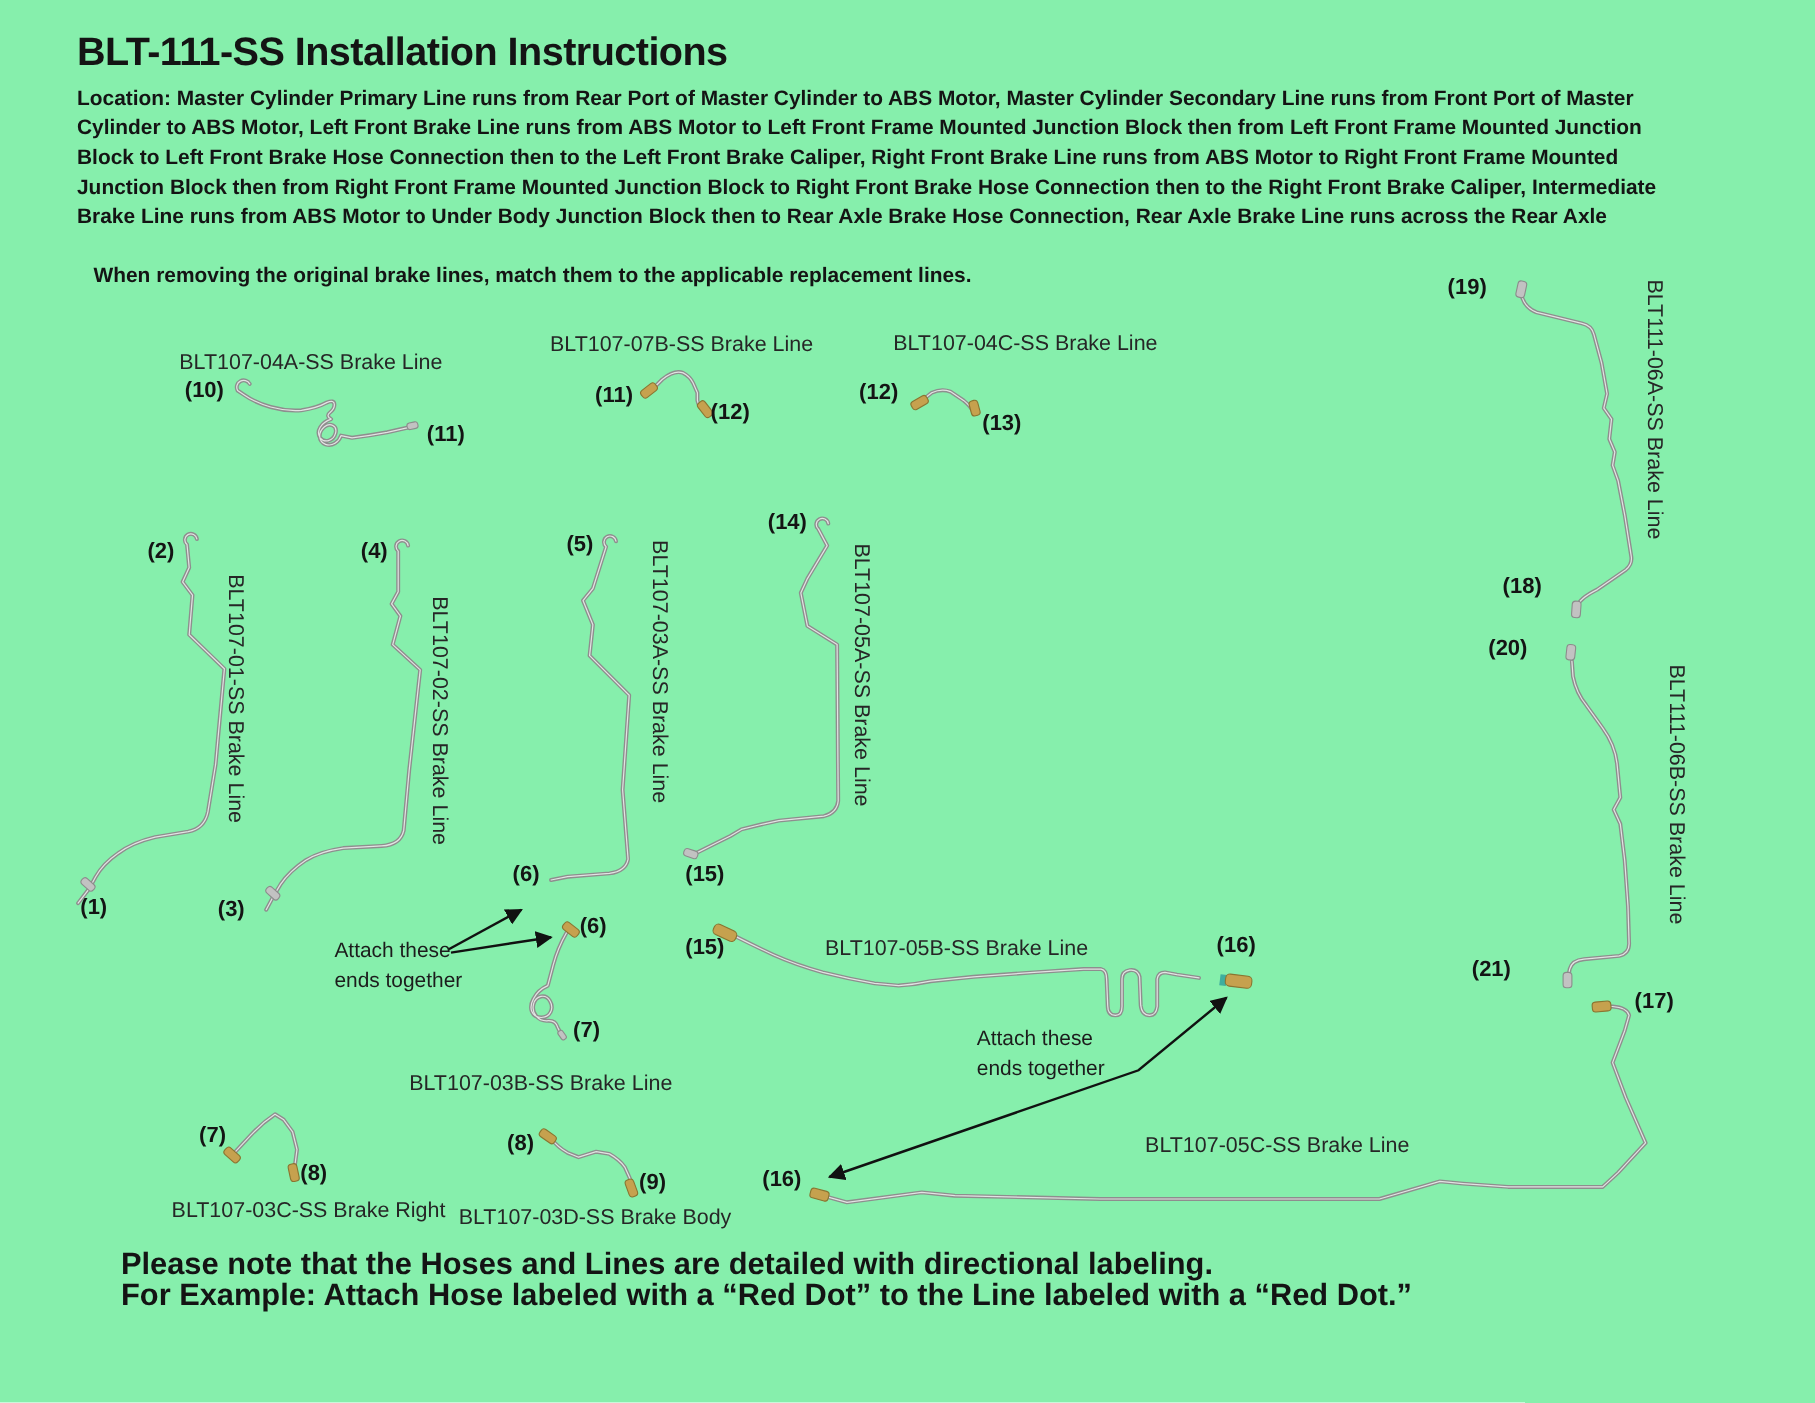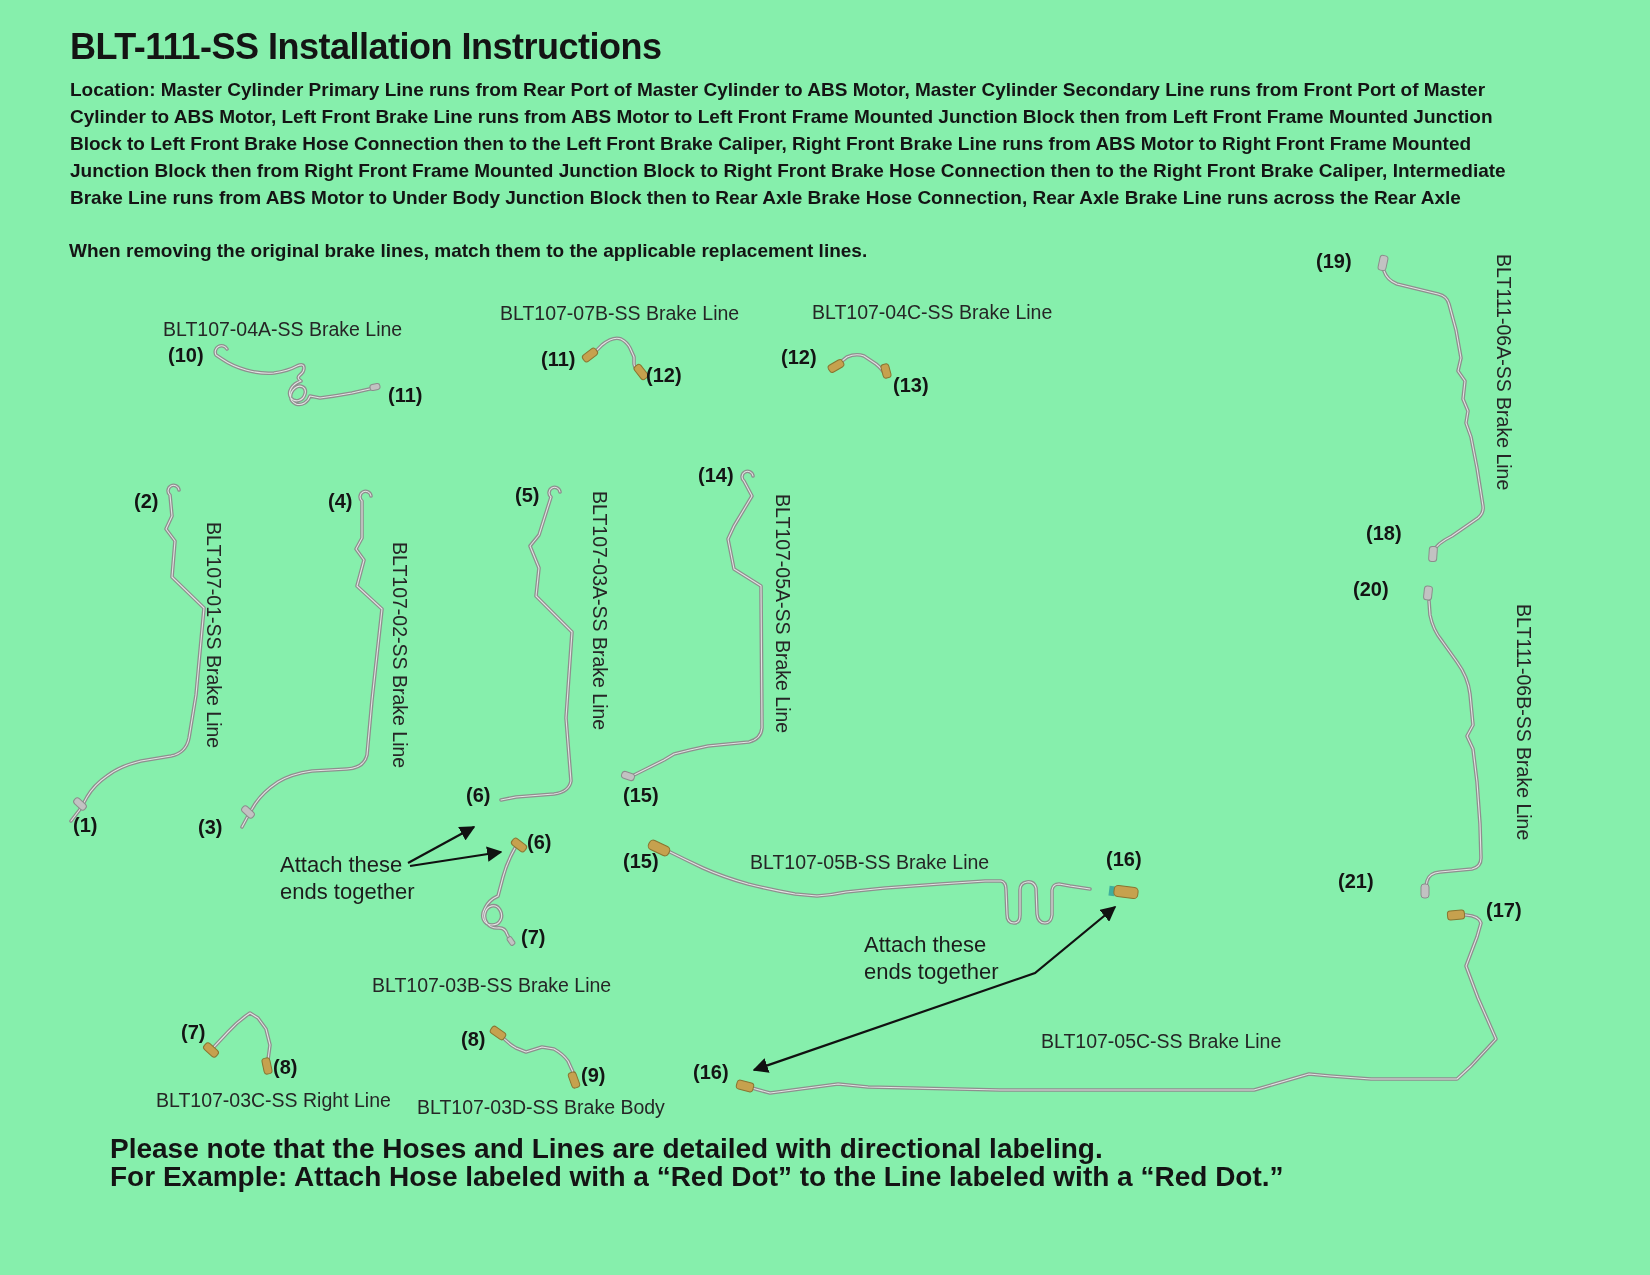--- a/index.html
+++ b/index.html
@@ -5,25 +5,25 @@
   :root{
     --line:#8e8e8e; --tube_hi:#e3e3e3; --gold:#c6a14e; --gold_dk:#8a7430;
     --silver:#c2c2c2; --silver_dk:#8c8c8c; --teal:#3fae9e; --ink:#141414;
   }
   html,body{margin:0;padding:0;background:#fff;}
   .sheet{position:relative;width:1650px;height:1275px;background:#86efac;overflow:hidden;
          font-family:"Liberation Sans", sans-serif;color:var(--ink);}
   .abs{position:absolute;white-space:nowrap;}
   .title{font-size:36px;font-weight:700;letter-spacing:-0.5px;}
   .para{position:absolute;font-size:19px;font-weight:700;line-height:27px;white-space:normal;}
-  .note{font-size:19px;font-weight:700;}
+  .note{font-size:19px;font-weight:700;margin-left:16px;}
   .plabel{font-size:19.5px;font-weight:400;color:#262626;}
   .vlabel{writing-mode:vertical-rl;}
   .co{font-size:20px;font-weight:700;}
-  .attach{font-size:22px;font-weight:400;color:#1c1c1c;line-height:27px;}
+  .attach{font-size:19px;font-weight:400;color:#1c1c1c;line-height:27px;margin-left:24px;}
   .footer{font-size:28px;font-weight:700;}
   svg.draw{position:absolute;left:0;top:0;}
   .tube{stroke:var(--line);stroke-width:3.6;fill:none;stroke-linecap:round;stroke-linejoin:round;}
   .tubehi{stroke:var(--tube_hi);stroke-width:1.1;fill:none;stroke-linecap:round;stroke-linejoin:round;}
   .fg{fill:var(--gold);stroke:var(--gold_dk);stroke-width:1;}
   .fs{fill:var(--silver);stroke:var(--silver_dk);stroke-width:1;}
   .ft{fill:var(--teal);stroke:none;}
   .arrow{stroke:#111;stroke-width:2.2;fill:none;}
 </style>
 </head>
@@ -124,21 +124,21 @@
   <div class="abs plabel" style="left:500px;top:302px">BLT107-07B-SS Brake Line</div>
   <div class="abs plabel" style="left:812px;top:301px">BLT107-04C-SS Brake Line</div>
   <div class="abs plabel vlabel" style="left:202px;top:522px">BLT107-01-SS Brake Line</div>
   <div class="abs plabel vlabel" style="left:388px;top:542px">BLT107-02-SS Brake Line</div>
   <div class="abs plabel vlabel" style="left:588px;top:491px">BLT107-03A-SS Brake Line</div>
   <div class="abs plabel vlabel" style="left:771px;top:494px">BLT107-05A-SS Brake Line</div>
   <div class="abs plabel vlabel" style="left:1492px;top:254px">BLT111-06A-SS Brake Line</div>
   <div class="abs plabel vlabel" style="left:1512px;top:604px">BLT111-06B-SS Brake Line</div>
   <div class="abs plabel" style="left:750px;top:851px">BLT107-05B-SS Brake Line</div>
   <div class="abs plabel" style="left:372px;top:974px">BLT107-03B-SS Brake Line</div>
-  <div class="abs plabel" style="left:156px;top:1089px">BLT107-03C-SS Right Line</div>
+  <div class="abs plabel" style="left:156px;top:1089px">BLT107-03C-SS Brake Right</div>
   <div class="abs plabel" style="left:417px;top:1096px">BLT107-03D-SS Brake Body</div>
   <div class="abs plabel" style="left:1041px;top:1030px">BLT107-05C-SS Brake Line</div>
 
   <div class="abs co" style="left:168px;top:344px">(10)</div>
   <div class="abs co" style="left:388px;top:384px">(11)</div>
   <div class="abs co" style="left:541px;top:348px">(11)</div>
   <div class="abs co" style="left:646px;top:364px">(12)</div>
   <div class="abs co" style="left:781px;top:346px">(12)</div>
   <div class="abs co" style="left:893px;top:374px">(13)</div>
   <div class="abs co" style="left:134px;top:490px">(2)</div>

